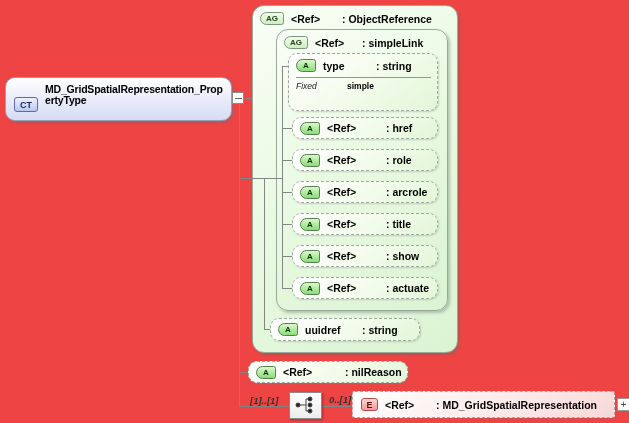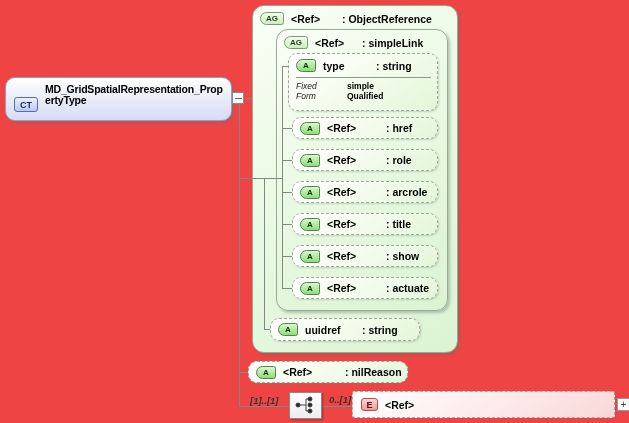--- a/index.html
+++ b/index.html
@@ -141,24 +141,20 @@
     <div class="type-row">
       <span class="a-badge">A</span>
       <span class="aname w46">type</span>
       <span>: string</span>
     </div>
     <div class="facets">
       <div class="facet-row">
         <span class="facet-label">Fixed</span>
         <span class="facet-value">simple</span>
       </div>
-      <div class="facet-row">
-        <span class="facet-label">Form</span>
-        <span class="facet-value">Qualified</span>
-      </div>
     </div>
   </div>
 
   <div class="attr-box" style="left:292px;top:117px;width:146px;height:22px;">
     <span class="a-badge">A</span>
     <span class="aname w52">&lt;Ref&gt;</span>
     <span>: href</span>
   </div>
   <div class="attr-box" style="left:292px;top:149px;width:146px;height:22px;">
     <span class="a-badge">A</span>
@@ -213,17 +209,18 @@
         <circle cx="20" cy="18" r="2"></circle>
       </g>
     </svg>
   </div>
 
   <span class="card-label" style="left:329px;top:394px;">0..[1]</span>
 
   <div class="elem-box">
     <span class="e-badge">E</span>
     <span class="aname w44">&lt;Ref&gt;</span>
+    <span>: MD_GridSpatialRepresentation</span>
   </div>
 
   <div class="plus-box">+</div>
 
 </div>
 
 </body></html>

